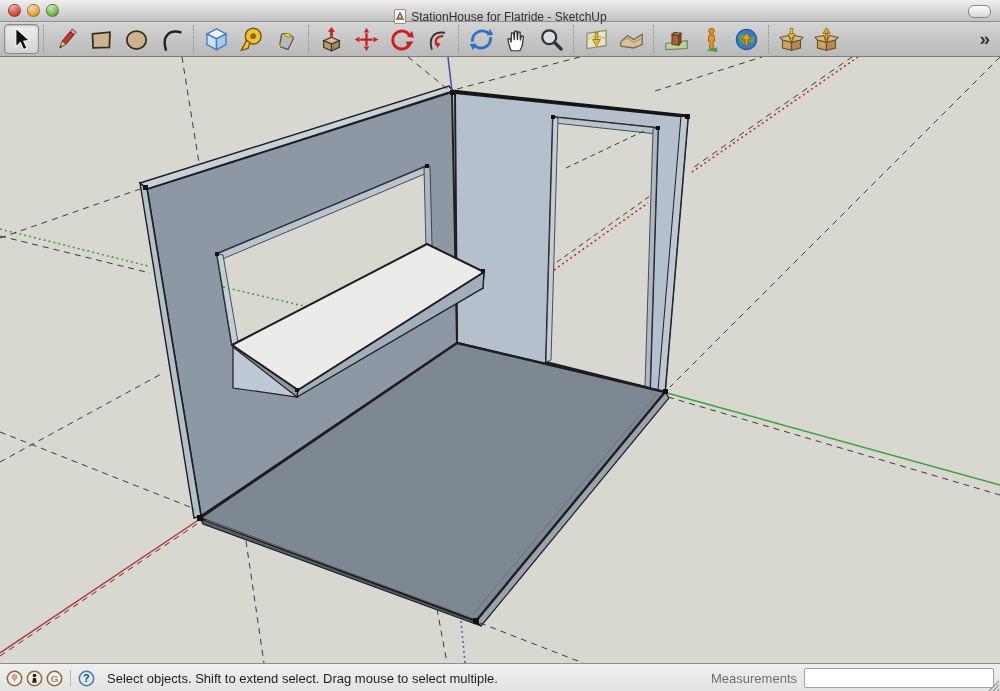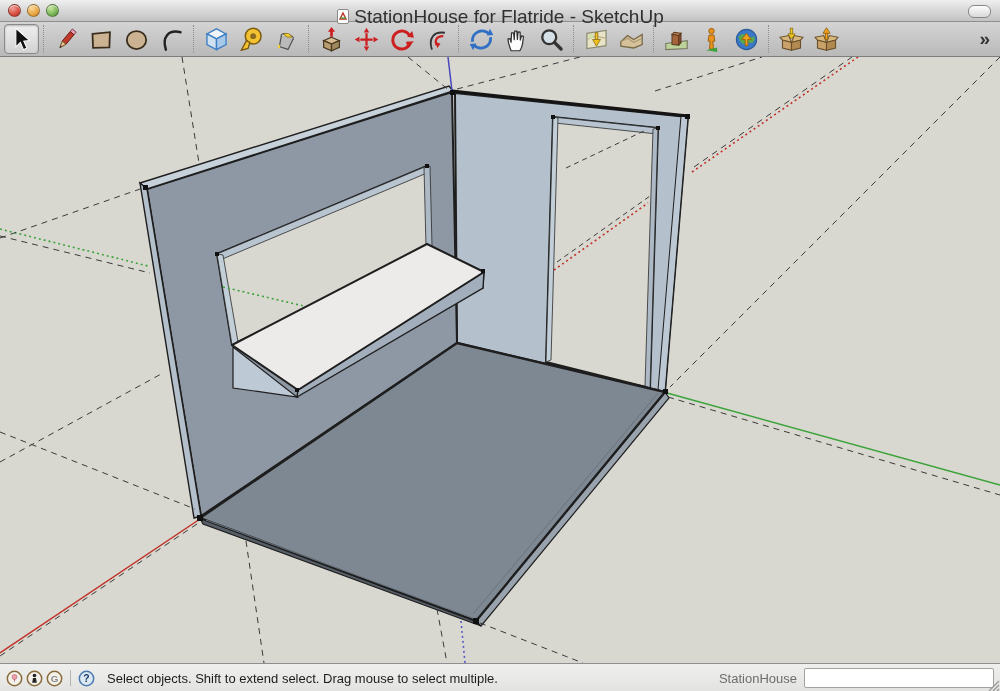--- a/index.html
+++ b/index.html
@@ -7,21 +7,21 @@
        background:#d9d8d0;overflow:hidden;box-sizing:border-box;user-select:none;}
   
   .titlebar{height:21px;background:linear-gradient(#efefef,#d6d6d6 55%,#c2c2c2);
             border-bottom:1px solid #8f8f8f;display:flex;align-items:center;position:relative;}
   .traffic{display:flex;gap:6px;margin-left:8px;}
   .tl{width:13px;height:13px;border-radius:50%;border:1px solid rgba(0,0,0,.35);box-sizing:border-box;
       box-shadow:inset 0 1px 1px rgba(255,255,255,.7);}
   .tl.red{background:radial-gradient(circle at 35% 30%,#f0a09a,#d84a3c 60%,#a82a20);}
   .tl.yellow{background:radial-gradient(circle at 35% 30%,#f8d898,#e8a33d 60%,#b87a18);}
   .tl.green{background:radial-gradient(circle at 35% 30%,#c8e8a0,#77b353 60%,#4a8a2a);}
-  .title-center{position:absolute;left:0;right:0;text-align:center;font-size:19px;color:#303030;
+  .title-center{position:absolute;left:0;right:0;text-align:center;font-size:12px;color:#303030;
                 display:flex;justify-content:center;align-items:center;gap:4px;pointer-events:none;margin-top:12px;}
   .pill{position:absolute;right:9px;top:5px;width:21px;height:11px;border-radius:6px;
         border:1px solid #888;background:linear-gradient(#fdfdfd,#d8d8d8);}
   
   .toolbar{height:34px;background:linear-gradient(#d4d4d4,#b9b9b9);border-bottom:1px solid #7e7e7e;
            display:flex;align-items:center;padding:0 4px;box-sizing:content-box;}
   .tool-btn{width:35px;height:30px;display:flex;align-items:center;justify-content:center;
             border-radius:4px;flex:0 0 auto;}
   .tool-btn svg{width:27px;height:27px;}
   .tool-btn.active{background:linear-gradient(#efefef,#d2d2d2);border:1px solid #8a8a8a;
@@ -359,20 +359,20 @@
         <div class="sb-sep"></div>
         <span style="display: inline-flex;">
           <svg viewBox="0 0 18 18">
             <circle cx="9" cy="9" r="7.6" fill="#dce8f2" stroke="#4a7ab0" stroke-width="1.6"></circle>
             <text x="9" y="12.8" text-anchor="middle" font-size="11" font-family="Liberation Sans,sans-serif" fill="#1a3a6a" font-weight="bold">?</text>
           </svg>
         </span>
       </div>
     <div class="sb-msg">Select objects. Shift to extend select. Drag mouse to select multiple.</div>
     <div class="sb-right">
-      <span class="sb-meas-label">StationHouse</span>
+      <span class="sb-meas-label">Measurements</span>
       <input class="sb-input" type="text" value="" style="">
     </div>
     <svg class="grip" width="14" height="14">
       <path d="M13,3 L3,13 M13,7 L7,13 M13,11 L11,13" stroke="#9a9a9a" stroke-width="1.3"></path>
     </svg>
   </div>
 </div>
 
 </body></html>

